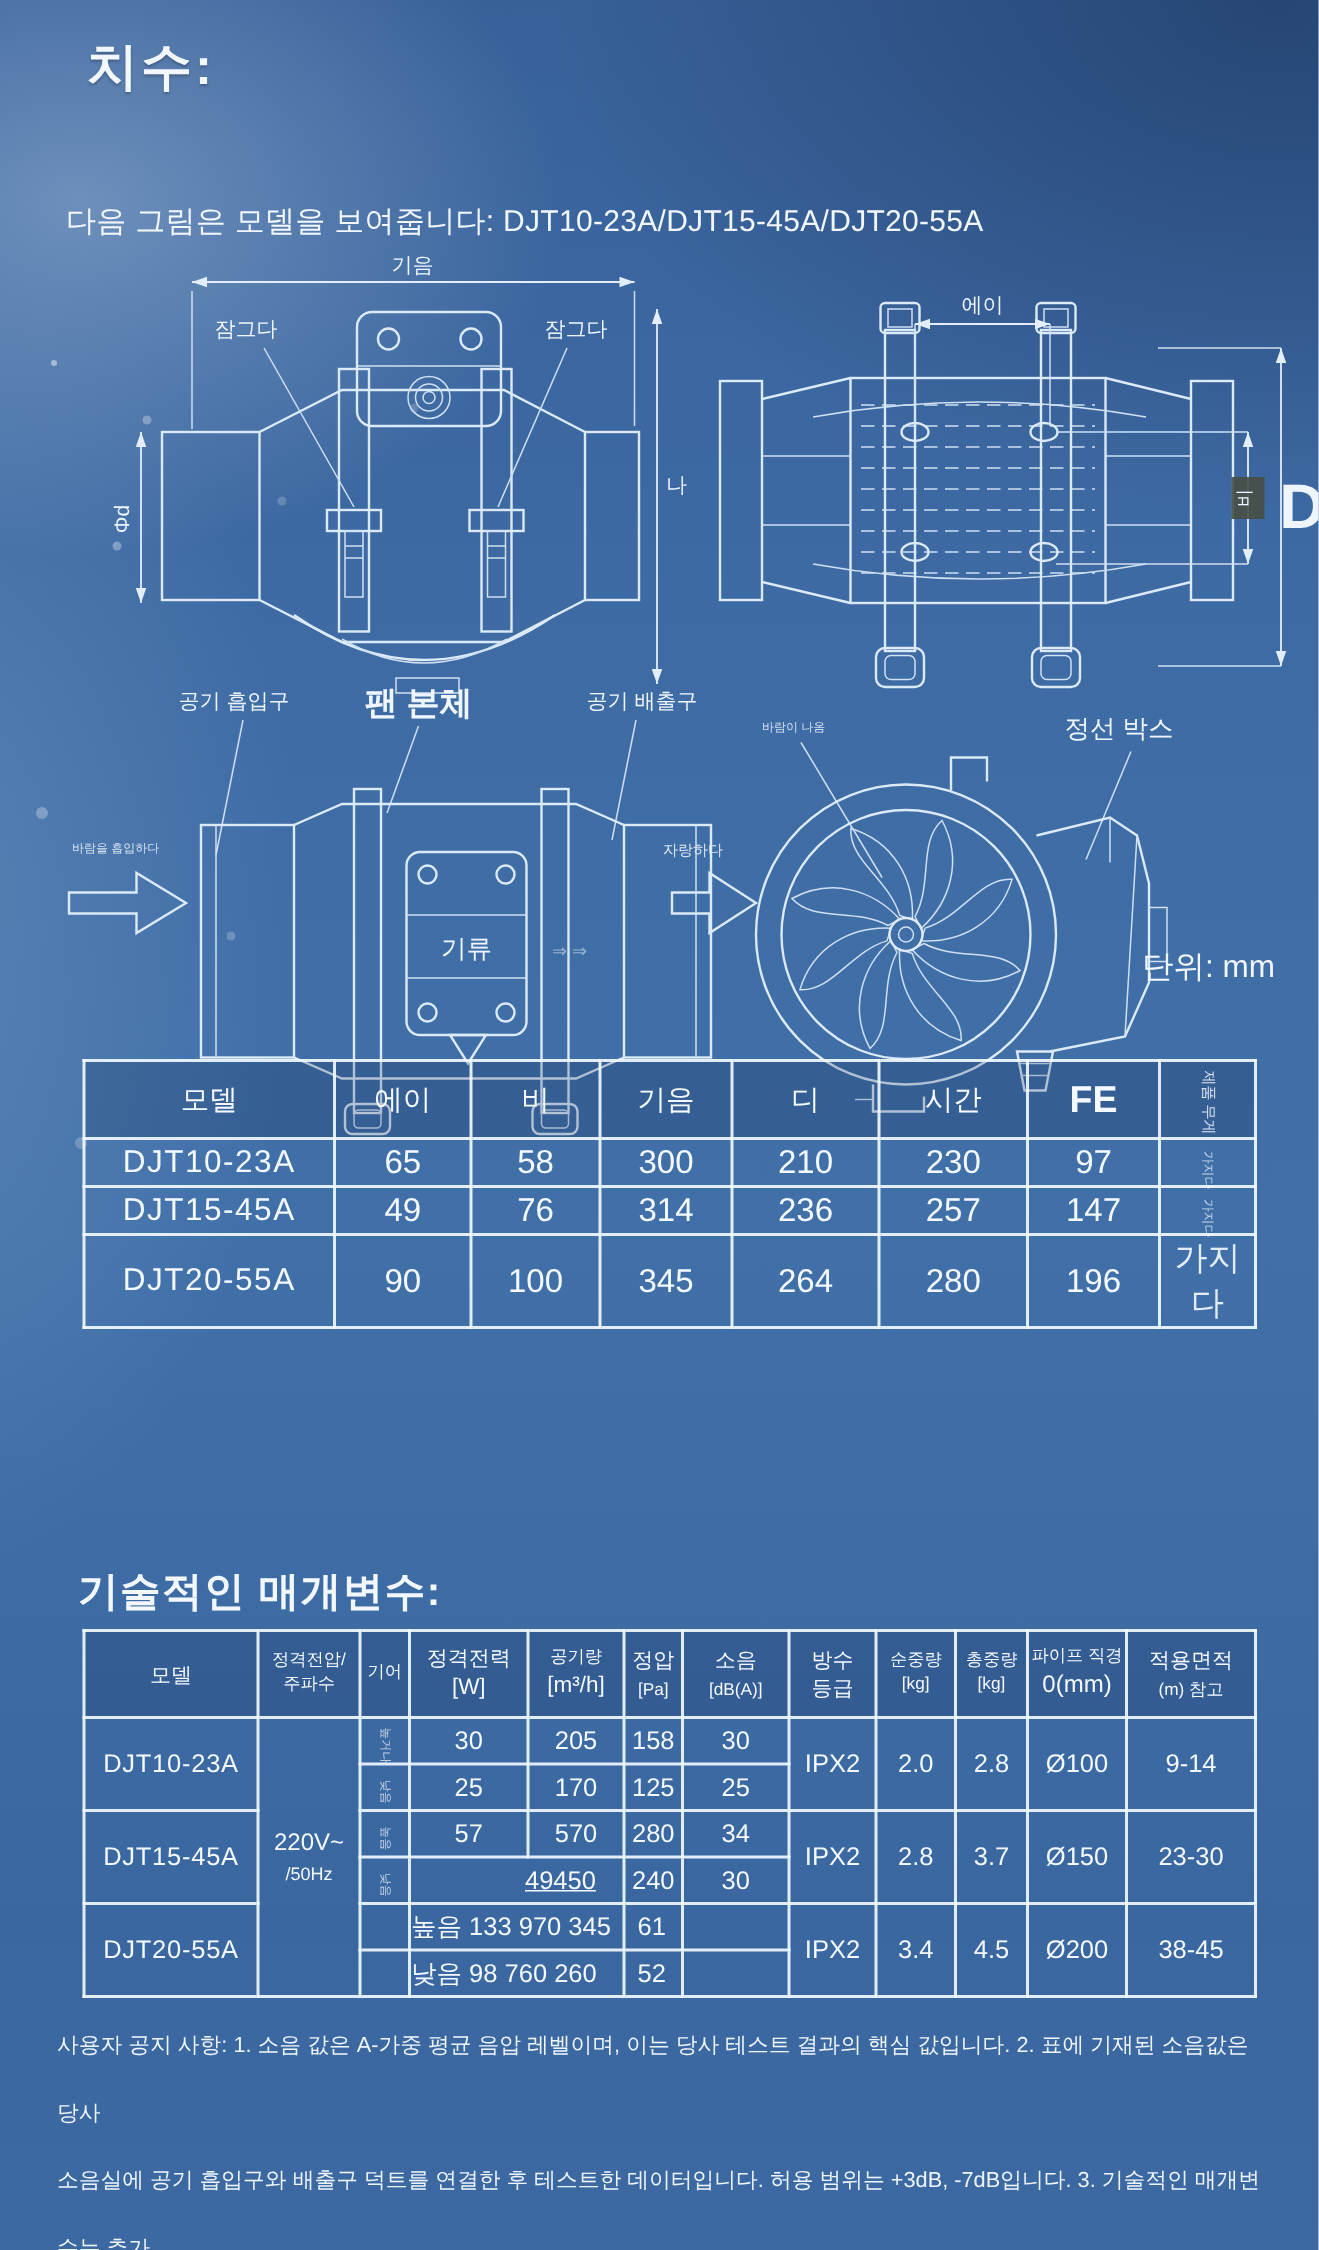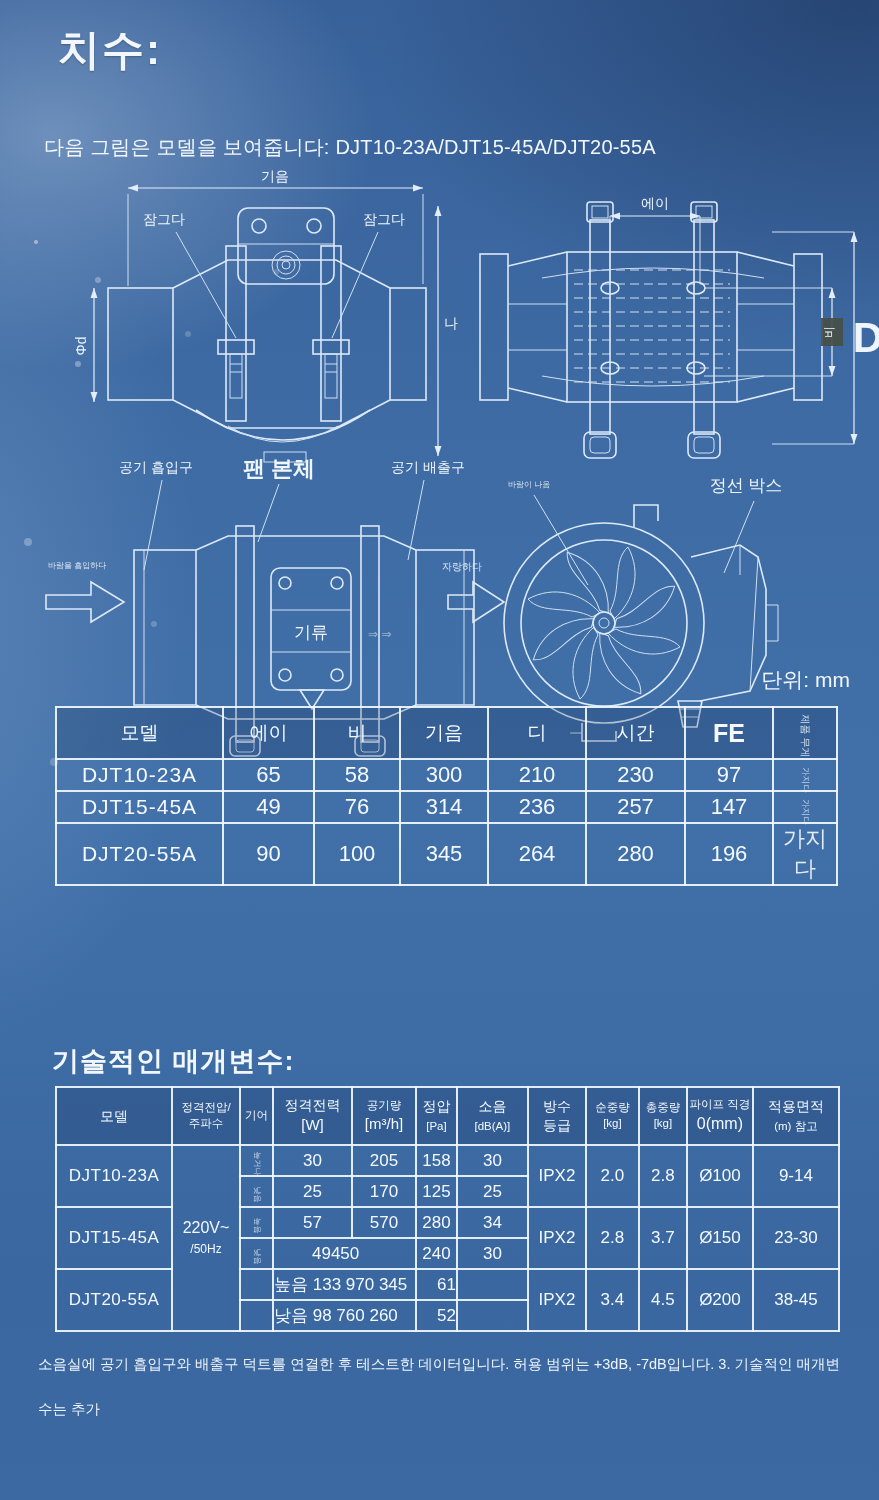--- a/index.html
+++ b/index.html
@@ -13,23 +13,23 @@
       radial-gradient(ellipse 740px 520px at 97% 0%, rgba(12,28,60,0.40), rgba(12,28,60,0) 66%),
       linear-gradient(180deg,#38619a 0%,#3e6ba4 28%,#4170a9 55%,#3a67a0 85%,#3c69a2 100%);
   }
   .abs{position:absolute;}
   .specks{position:absolute;left:34px;top:240px;width:4px;height:4px;border-radius:50%;
     background:rgba(255,255,255,.45);
     box-shadow:42px 122px 0 1px rgba(255,255,255,.32),-8px 300px 0 2px rgba(255,255,255,.28),
       118px 382px 0 1px rgba(255,255,255,.22),62px 38px 0 1px rgba(255,255,255,.3),
       18px 520px 0 2px rgba(255,255,255,.22),152px 92px 0 1px rgba(255,255,255,.2),
       240px 30px 0 1px rgba(255,255,255,.18);}
-  .page-title{left:58px;top:22px;font-size:42px;font-weight:bold;letter-spacing:2px;text-shadow:0 1px 2px rgba(0,0,0,.25);text-align:right;}
+  .page-title{left:58px;top:22px;font-size:34px;font-weight:bold;letter-spacing:2px;text-shadow:0 1px 2px rgba(0,0,0,.25);text-align:right;}
   .subtitle{left:44px;top:134px;font-size:20px;letter-spacing:.2px;}
-  .unit{right:29px;top:666px;font-size:21px;}
+  .unit{right:29px;top:630px;font-size:21px;}
   .tech-title{left:52px;top:1043px;font-size:27px;font-weight:600;letter-spacing:1px;}
 
   svg{overflow:visible;}
   .ln{stroke:#dce9f7;stroke-width:1.6;fill:none;}
   .thin{stroke:#cfe0f2;stroke-width:1;fill:none;}
   .dim{stroke:#e4eefa;stroke-width:1.2;fill:none;}
   .ah{fill:#e4eefa;stroke:none;}
   text{fill:#eef5fc;}
   .lbl{font-size:14px;}
   .lbl-big{font-size:22px;font-weight:600;}
@@ -49,21 +49,21 @@
   .vert-sm{display:inline-block;transform:rotate(90deg);white-space:nowrap;font-size:8.5px;opacity:.7;}
   .have{font-size:12px;opacity:.9;}
 
   .t2 th{height:56px;font-size:14px;line-height:1.35;background:rgba(10,35,72,.18);}
   .t2 td{height:29px;font-size:17px;}
   .t2 .h-sm{font-size:11.5px;}
   .t2 .sub2{font-size:15px;}
   .gear{font-size:8px;}
   .gear .vert-sm{font-size:8px;}
   .merged{text-align:left;font-size:15px;white-space:nowrap;}
-  .num-left{text-align:left;padding-left:20px;}
+  .num-left{text-align:left;padding-left:8px;}
   .t2 td.model{font-size:17px;letter-spacing:.5px;}
 
   .notes{left:38px;top:1342px;width:810px;font-size:14.5px;line-height:45px;color:#eef4fb;}
 </style>
 </head>
 <body>
 
 <div class="specks"></div>
 
 <div class="abs page-title">치수:</div>
@@ -390,21 +390,21 @@
     <td>280</td>
     <td>34</td>
     <td rowspan="2">IPX2</td>
     <td rowspan="2">2.8</td>
     <td rowspan="2">3.7</td>
     <td rowspan="2">Ø150</td>
     <td rowspan="2">23-30</td>
   </tr>
   <tr>
     <td class="gear"><span class="vert-sm">낮음</span></td>
-    <td colspan="2" class="merged" style="padding-left:38px;">49450</td>
+    <td colspan="2" class="merged" style="padding-left:76px;text-decoration:underline;">49450</td>
     <td>240</td>
     <td>30</td>
   </tr>
 
   <tr>
     <td class="model" rowspan="2">DJT20-55A</td>
     <td class="gear"></td>
     <td colspan="2" class="merged">높음 133 970 345</td>
     <td class="num-left">61</td>
     <td></td>
@@ -417,15 +417,16 @@
   <tr>
     <td class="gear"></td>
     <td colspan="2" class="merged">낮음 98 760 260</td>
     <td class="num-left">52</td>
     <td></td>
   </tr>
 </tbody>
   </table>
 
 <div class="abs notes">
+  <div>사용자 공지 사항: 1. 소음 값은 A-가중 평균 음압 레벨이며, 이는 당사 테스트 결과의 핵심 값입니다. 2. 표에 기재된 소음값은 당사</div>
   <div>소음실에 공기 흡입구와 배출구 덕트를 연결한 후 테스트한 데이터입니다. 허용 범위는 +3dB, -7dB입니다. 3. 기술적인 매개변수는 추가</div>
 
 </div>
 
 </body></html>

